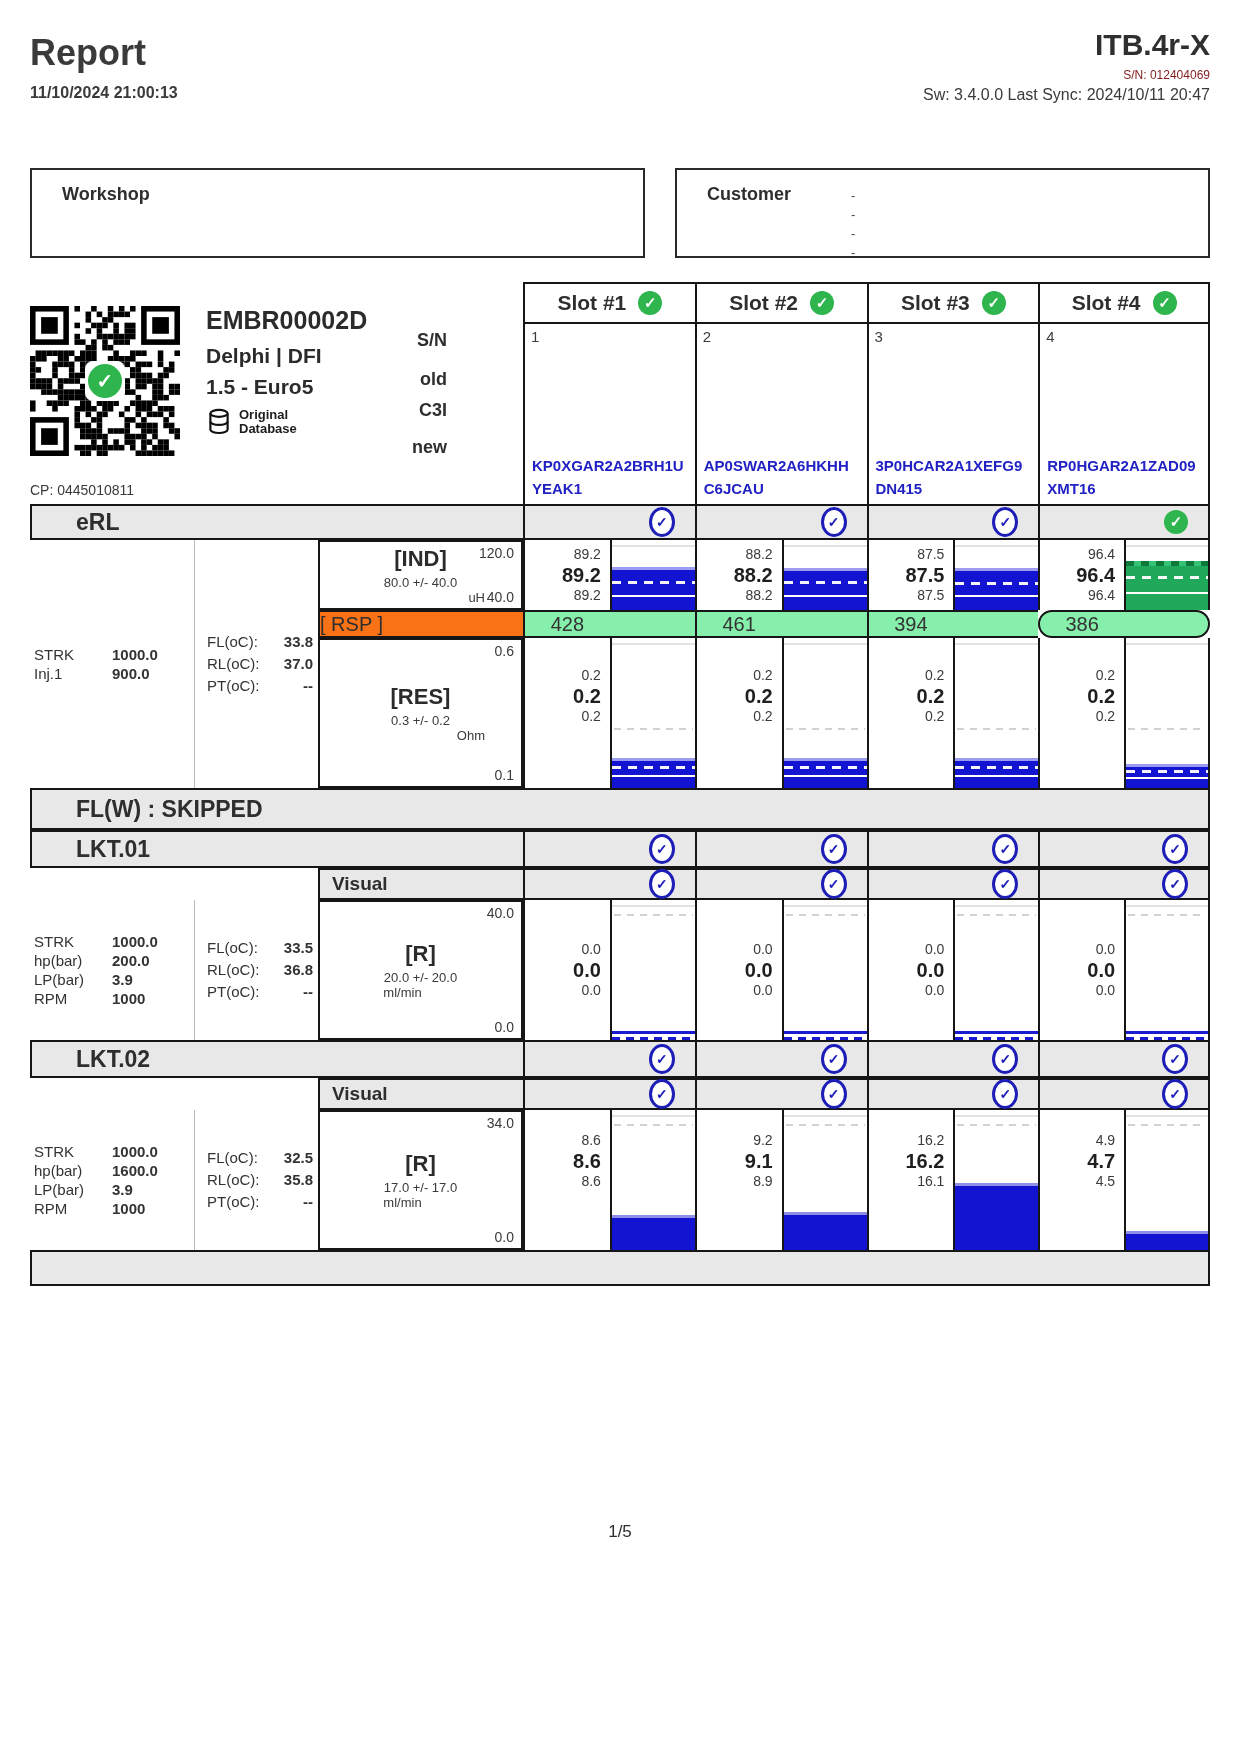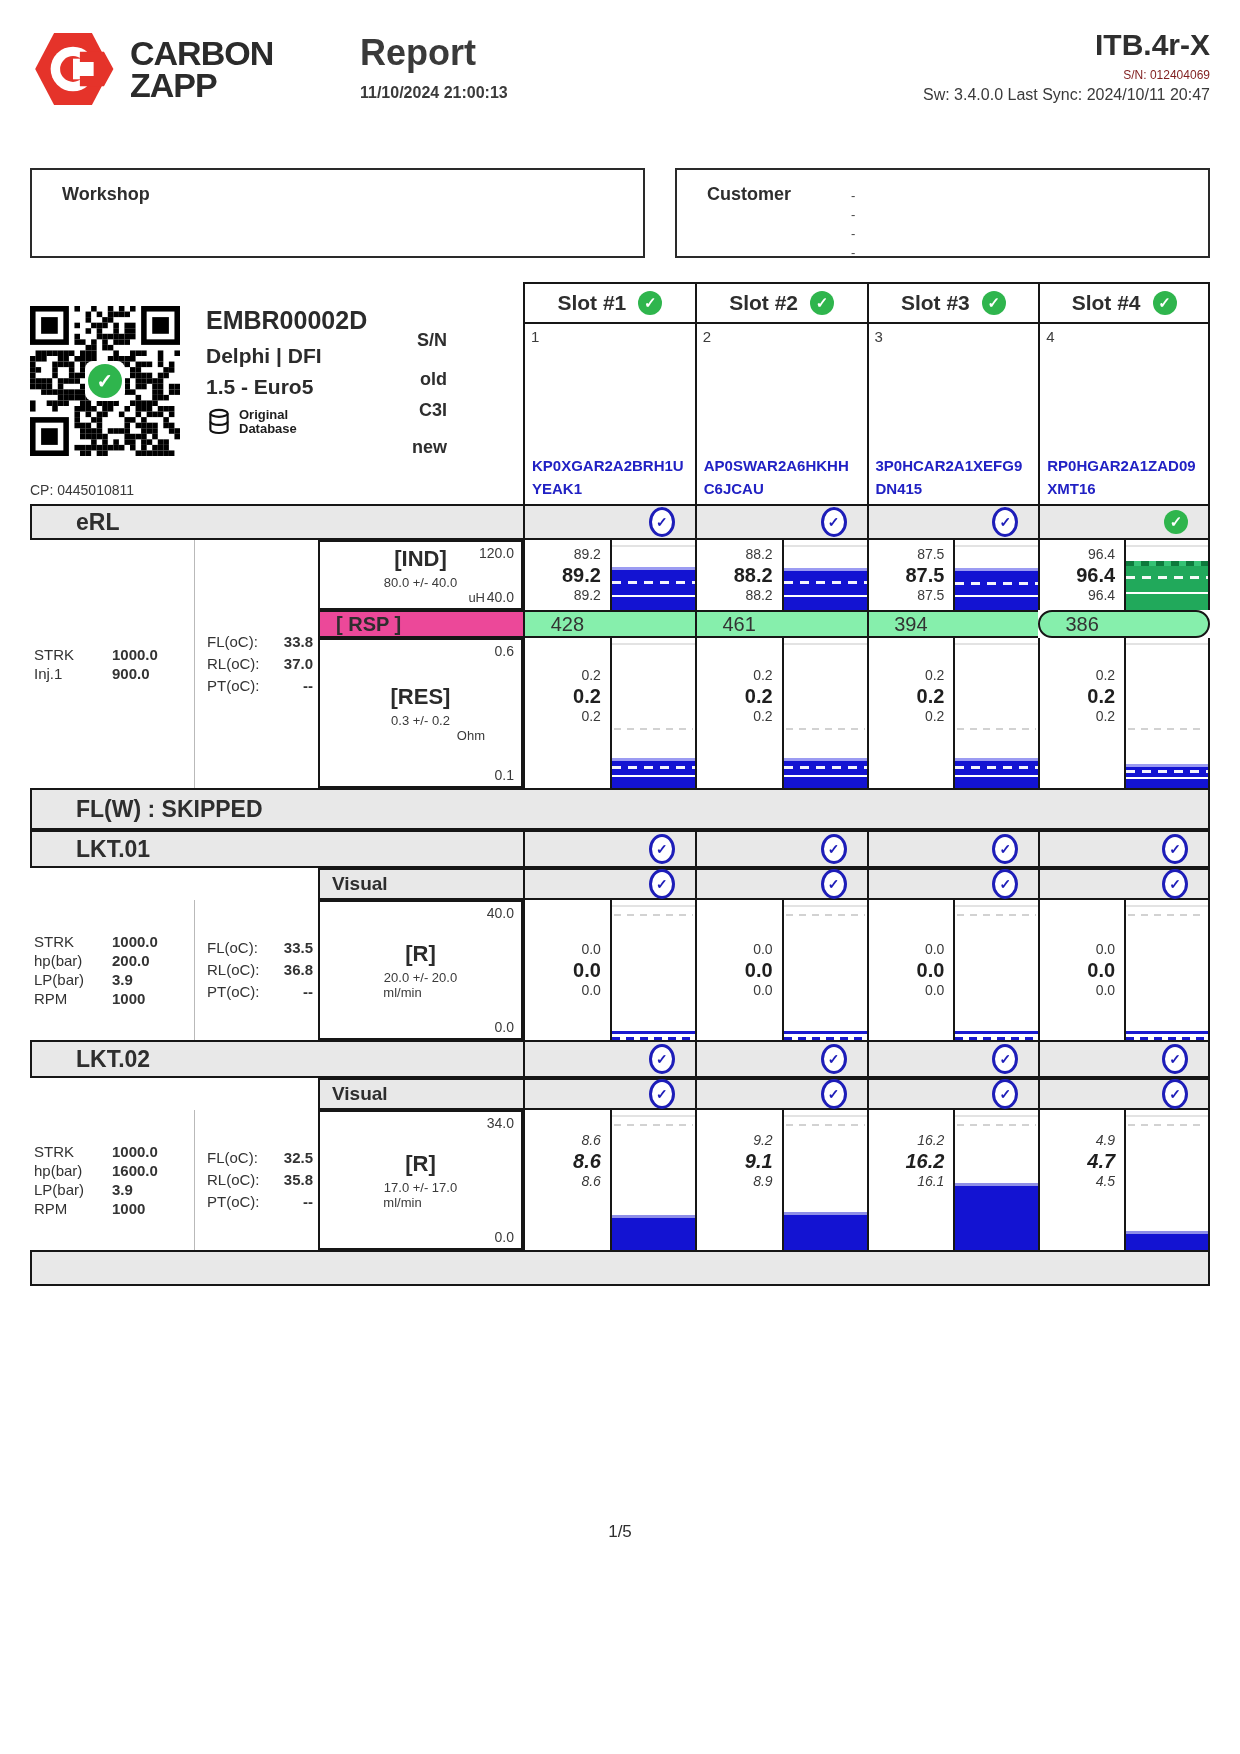--- a/index.html
+++ b/index.html
@@ -81,34 +81,34 @@
   .trow .pn{width:72px;} .trow .pv{font-weight:bold;text-align:right;min-width:34px;}
 
   .testbox{position:relative;border:2px solid #161616;box-sizing:border-box;display:flex;flex-direction:column;
            justify-content:center;align-items:center;background:#fff;}
   .testbox .tname{font-weight:bold;font-size:22px;color:#2b2b2b;}
   .testbox .tspec{font-size:13px;color:#3a3a3a;margin-top:3px;}
   .testbox .tunit{font-size:13px;color:#3a3a3a;align-self:flex-end;padding-right:36px;}
   .axis-top{position:absolute;top:3px;right:7px;font-size:14px;color:#3a3a3a;}
   .axis-bot{position:absolute;bottom:3px;right:7px;font-size:14px;color:#3a3a3a;}
 
-  .rsplabel{grid-column:3;background:#ec4899;border:2px solid #161616;border-right:0;box-sizing:border-box;
-            display:flex;align-items:center;padding-left:16px;font-weight:bold;font-size:20px;color:#2e2e2e;}
+  .rsplabel{grid-column:3;background:#f97316;border:2px solid #161616;border-right:0;box-sizing:border-box;
+            display:flex;align-items:center;padding-left:0;font-weight:normal;font-size:20px;color:#2e2e2e;}
   .rspcell{background:#86efac;border-top:2px solid #161616;border-bottom:2px solid #161616;border-left:2px solid #161616;
            box-sizing:border-box;display:flex;align-items:center;}
   .rspcell.last{border-right:2px solid #161616;}
   .rspcell span{width:50%;text-align:center;font-size:20px;color:#333;}
 
   .mcell{border-left:2px solid #161616;box-sizing:border-box;display:flex;background:#fff;}
   .mcell.last{border-right:2px solid #161616;}
   .vals{flex:0 0 50%;display:flex;flex-direction:column;justify-content:center;align-items:flex-end;padding-right:9px;box-sizing:border-box;}
   .v-small{font-size:14px;color:#3a3a3a;line-height:17px;}
   .v-big{font-weight:bold;font-size:20px;color:#1f1f1f;line-height:24px;}
   .vals.up{padding-bottom:34px;}
-  .vals.up2{padding-bottom:38px;font-style:italic;}
+  .vals.up2{padding-bottom:38px;}
   .chart{flex:1;position:relative;background:#fff;border-left:2px solid #161616;overflow:hidden;}
   .topline{position:absolute;top:5px;left:0;right:0;height:2px;background:#e3e3e3;}
   .dashref{position:absolute;left:2px;right:2px;height:2px;
            background:repeating-linear-gradient(90deg,#d2d2d2 0 7px,transparent 7px 13px);}
   .d10{top:10%;} .d60{top:60%;}
   .bar{position:absolute;left:0;right:0;bottom:0;background:#1313d2;}
   .bar i{position:absolute;left:0;right:0;display:block;}
   .bar .cap{top:0;height:3px;background:#9b9bf2;}
   .bar .bardash{top:32%;height:3px;background:repeating-linear-gradient(90deg,#ffffff 0 9px,rgba(255,255,255,0) 9px 16px);opacity:.95;}
   .bar .barline{top:64%;height:2px;background:#ffffff;}
@@ -131,35 +131,20 @@
 
   .pageno{position:absolute;left:0;right:0;bottom:212px;text-align:center;font-size:17px;color:#2e2e2e;}
 </style>
 </head>
 <body>
 
 <div class="page">
 <div class="content">
 
   <div class="hdr">
-    <div class="logo">
-      <span style="line-height:0;">
-        <svg width="86" height="86" viewBox="0 0 100 100">
-          <polygon points="28,8 72,8 94,50 72,92 28,92 6,50" fill="#e5332a"></polygon>
-          <circle cx="50" cy="50" r="26" fill="#ffffff"></circle>
-          <circle cx="50" cy="50" r="15" fill="#e5332a"></circle>
-          <rect x="50" y="38" width="46" height="24" fill="#ffffff"></rect>
-          <polygon points="58,30 86,30 97,50 86,70 58,70 58,58 74,58 74,42 58,42" fill="#e5332a"></polygon>
-        </svg>
-      </span>
-      <div class="logo-text">
-        <div>CARBON</div>
-        <div>ZAPP</div>
-      </div>
-    </div>
     <div class="hdr-mid">
       <div class="hdr-title">Report</div>
       <div class="hdr-date">11/10/2024 21:00:13</div>
     </div>
     <div class="hdr-right">
       <div class="hdr-dev">ITB.4r-X</div>
       <div class="hdr-sn">S/N: 012404069</div>
       <div class="hdr-sw">Sw: 3.4.0.0 Last Sync: 2024/10/11 20:47</div>
     </div>
   </div>

